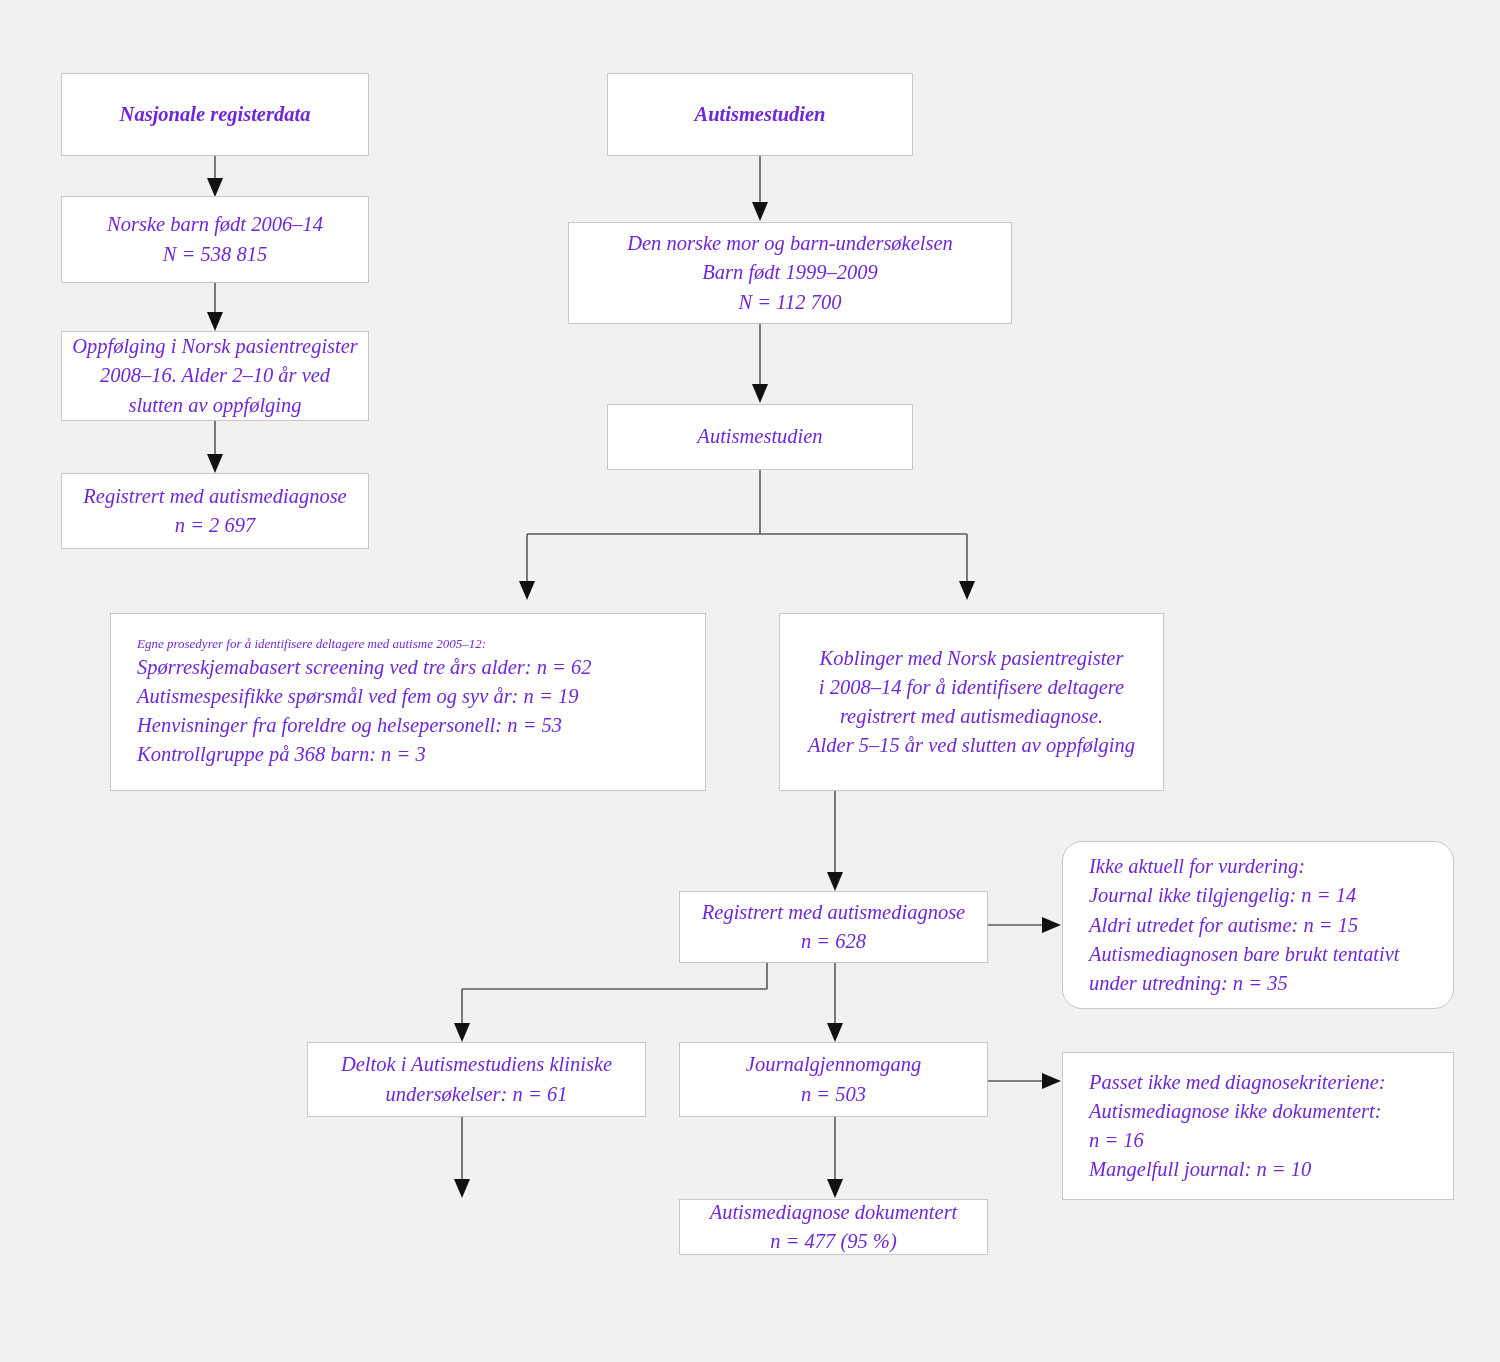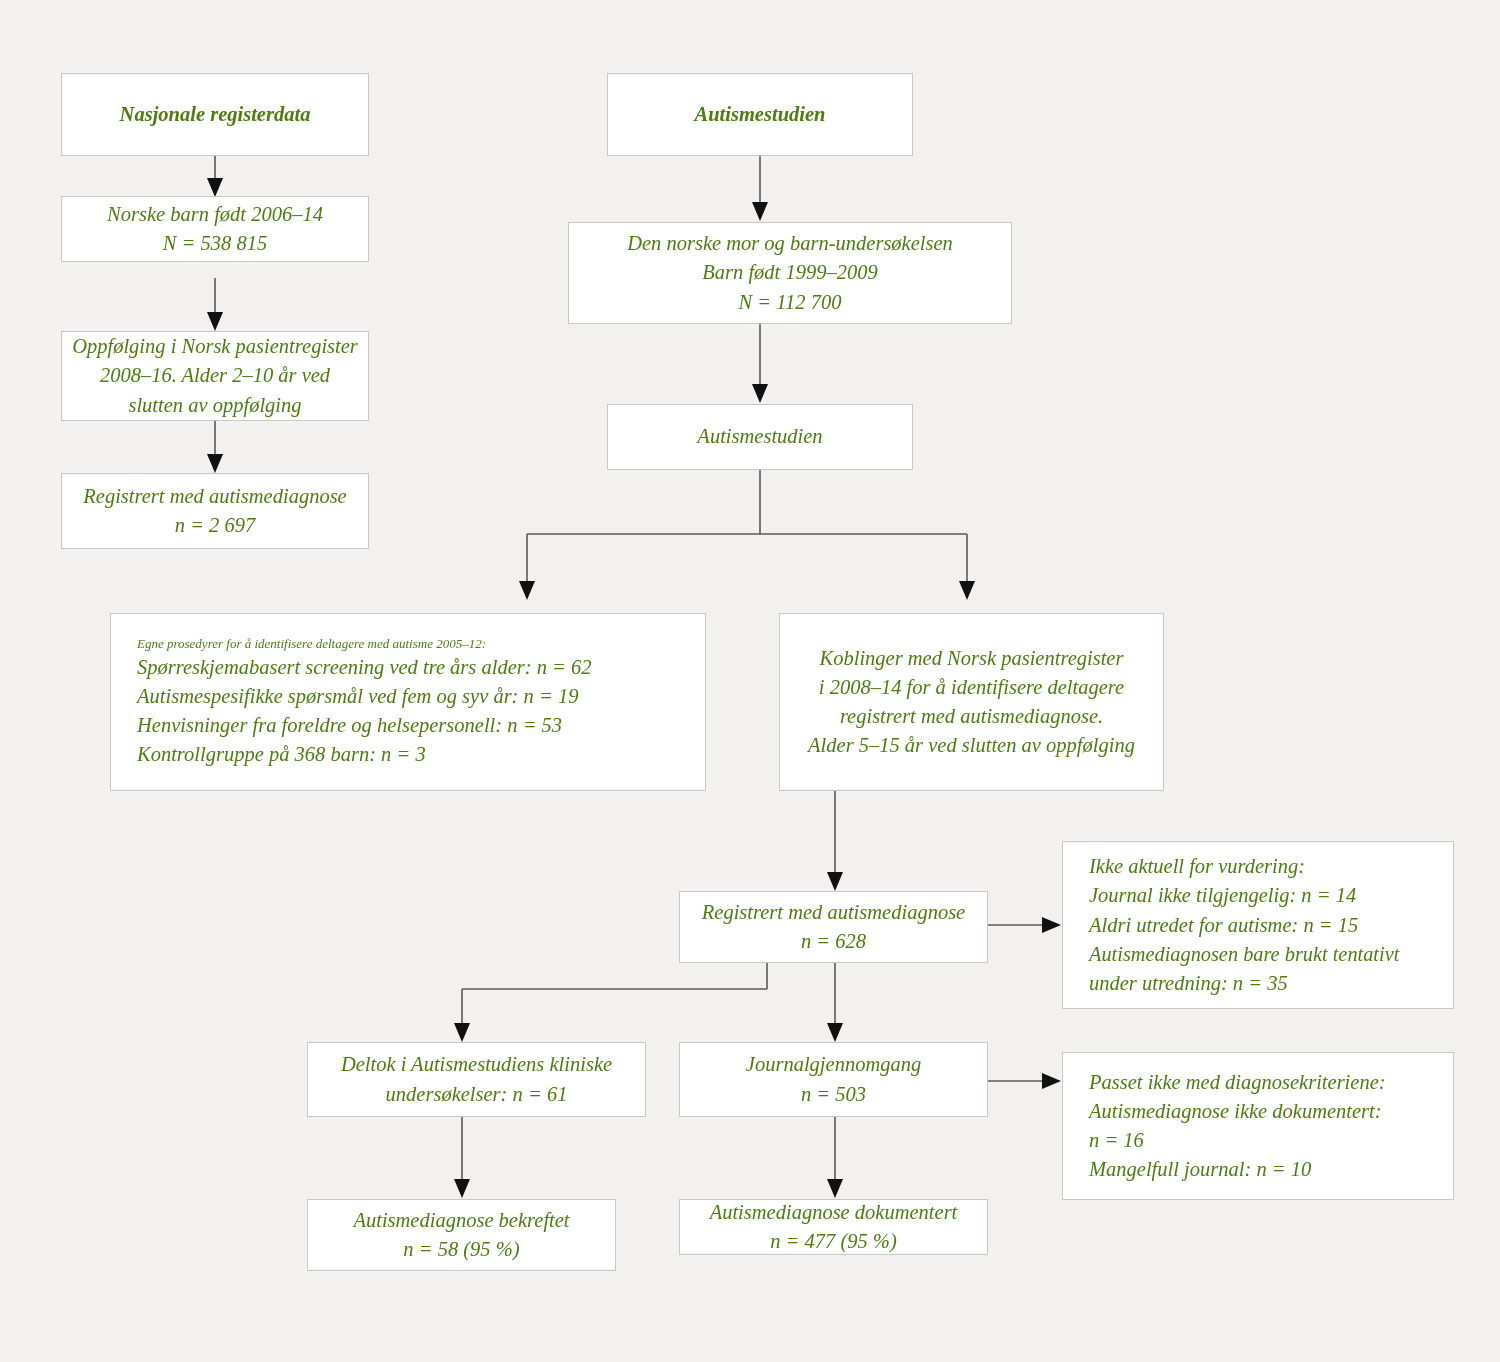--- a/index.html
+++ b/index.html
@@ -17,21 +17,21 @@
   }
   .box {
     position: absolute;
     background: #ffffff;
     border: 1px solid #c9c8c6;
     box-sizing: border-box;
     display: flex;
     flex-direction: column;
     justify-content: center;
     font-style: italic;
-    color: #4d7c0f;
+    color: #6d28d9;
     font-size: 20.5px;
     line-height: 1.42;
   }
   .box.center { align-items: center; text-align: center; }
   .box.left   { align-items: flex-start; text-align: left; }
   .box.bold   { font-weight: bold; }
   .box .ln { display: block; white-space: nowrap; }
   .box.left .pad { padding-left: 26px; padding-right: 14px; }
   .indent-1 { padding-left: 22px; }
   .indent-0 { padding-left: 0px; }
@@ -97,21 +97,21 @@
     <polygon class="head" points="462,1198 454,1179 470,1179"></polygon>
 
     <line class="lnk" x1="835" y1="1116" x2="835" y2="1185"></line>
     <polygon class="head" points="835,1198 827,1179 843,1179"></polygon>
   </svg>
 
   <div class="box center bold" style="left:61px; top:73px; width:308px; height:83px;">
     <span class="ln">Nasjonale registerdata</span>
   </div>
 
-  <div class="box center" style="left:61px; top:196px; width:308px; height:66px;">
+  <div class="box center" style="left:61px; top:196px; width:308px; height:87px;">
     <span class="ln">Norske barn født 2006–14</span>
     <span class="ln">N = 538 815</span>
   </div>
 
   <div class="box center" style="left:61px; top:331px; width:308px; height:90px;">
     <span class="ln">Oppfølging i Norsk pasientregister</span>
     <span class="ln">2008–16. Alder 2–10 år ved</span>
     <span class="ln">slutten av oppfølging</span>
   </div>
 
@@ -147,21 +147,21 @@
     <span class="ln">i 2008–14 for å identifisere deltagere</span>
     <span class="ln">registrert med autismediagnose.</span>
     <span class="ln">Alder 5–15 år ved slutten av oppfølging</span>
   </div>
 
   <div class="box center" style="left:679px; top:891px; width:309px; height:72px;">
     <span class="ln">Registrert med autismediagnose</span>
     <span class="ln">n = 628</span>
   </div>
 
-  <div class="box left" style="left:1062px; top:841px; width:392px; height:168px;">
+  <div class="box left" style="left:1062px; top:841px; width:392px; height:168px;border-radius:20px;">
     <span class="ln pad indent-0">Ikke aktuell for vurdering:</span>
     <span class="ln pad indent-1">Journal ikke tilgjengelig: n = 14</span>
     <span class="ln pad indent-1">Aldri utredet for autisme: n = 15</span>
     <span class="ln pad indent-1" style="font-size: 20.33px;">Autismediagnosen bare brukt tentativt</span>
     <span class="ln pad indent-0">under utredning: n = 35</span>
   </div>
 
   <div class="box center" style="left:307px; top:1042px; width:339px; height:75px;">
     <span class="ln">Deltok i Autismestudiens kliniske</span>
     <span class="ln">undersøkelser: n = 61</span>
@@ -172,23 +172,19 @@
     <span class="ln">n = 503</span>
   </div>
 
   <div class="box left" style="left:1062px; top:1052px; width:392px; height:148px;">
     <span class="ln pad indent-1">Passet ikke med diagnosekriteriene:</span>
     <span class="ln pad indent-0">Autismediagnose ikke dokumentert:</span>
     <span class="ln pad indent-1">n = 16</span>
     <span class="ln pad indent-1">Mangelfull journal: n = 10</span>
   </div>
 
-  <div class="box center" style="left:307px; top:1199px; width:309px; height:72px;">
-    <span class="ln">Autismediagnose bekreftet</span>
-    <span class="ln">n = 58 (95 %)</span>
-  </div>
 
   <div class="box center" style="left:679px; top:1199px; width:309px; height:56px;">
     <span class="ln">Autismediagnose dokumentert</span>
     <span class="ln">n = 477 (95 %)</span>
   </div>
 
 </div>
 
 </body></html>

